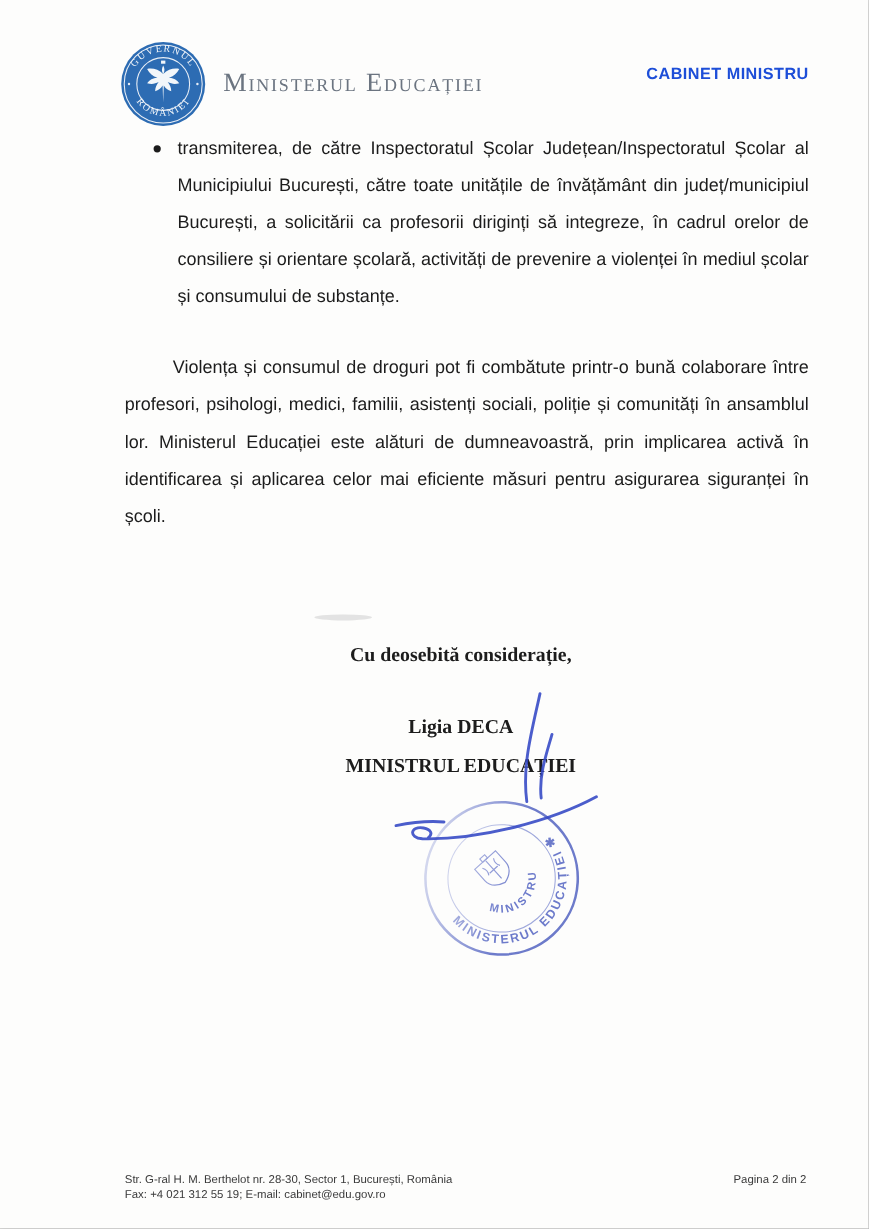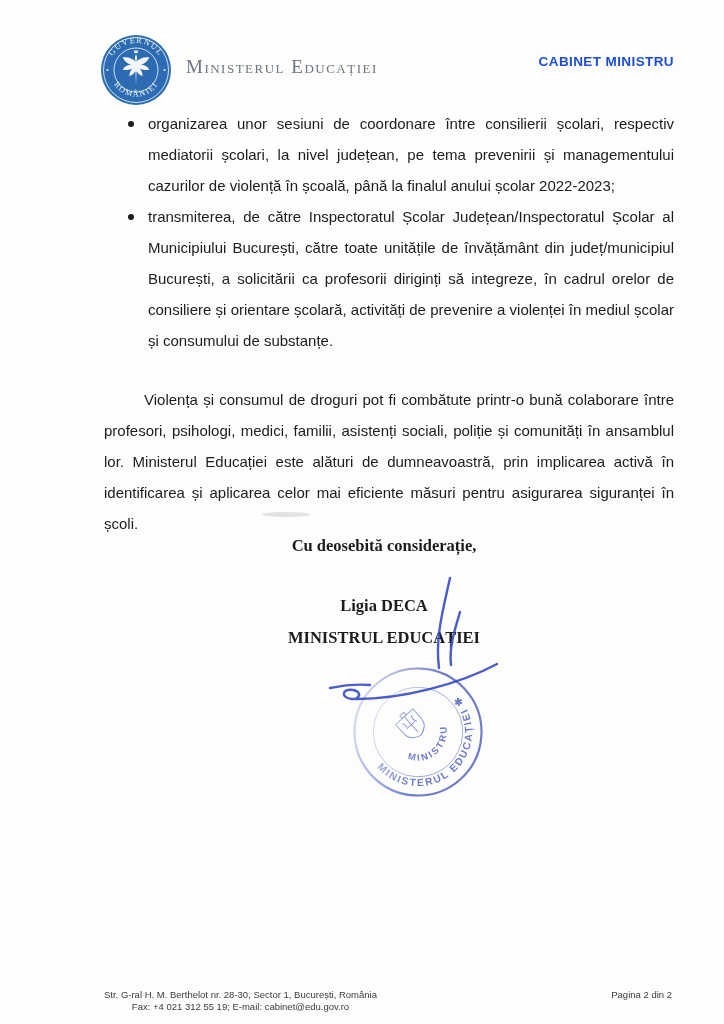--- a/index.html
+++ b/index.html
@@ -16,21 +16,21 @@
   
   .header{
     position:absolute;top:34px;left:100px;right:50px;
     display:flex;align-items:flex-start;
   }
   .gov-seal{width:72px;height:72px;flex:0 0 auto;}
   .ministry-name{
     font-family:"Liberation Serif",serif;
     font-variant:small-caps;
     letter-spacing:1.5px;
-    font-size:19px;
+    font-size:22px;
     color:#6b7480;
     margin-left:14px;
     margin-top:22px;
   }
   .cabinet-label{
     margin-left:auto;
     margin-top:20px;
     font-size:13.5px;
     font-weight:bold;
     letter-spacing:.4px;
@@ -64,23 +64,23 @@
   
   .stamp{
     position:absolute;left:342px;top:656px;width:152px;height:152px;
     opacity:.82;
     -webkit-mask-image:linear-gradient(105deg,rgba(0,0,0,.18) 10%,rgba(0,0,0,.95) 55%);
     mask-image:linear-gradient(105deg,rgba(0,0,0,.18) 10%,rgba(0,0,0,.95) 55%);
   }
   .signature-svg{position:absolute;left:300px;top:572px;width:240px;height:160px;}
   
   .footer{
-    position:absolute;left:104px;right:52px;bottom:11px;
+    position:absolute;left:104px;right:52px;bottom:22px;
     display:flex;justify-content:space-between;align-items:flex-start;
-    font-size:9.5px;line-height:12px;color:#3a3a3a;text-align:center;
+    font-size:9.5px;line-height:12px;color:#3a3a3a;
   }
   .footer .page-number{font-size:9.5px;color:#3a3a3a;}
   .smudge{
     position:absolute;left:262px;top:512px;width:48px;height:5px;
     background:#c9c9c9;border-radius:50%;opacity:.5;
   }
 </style>
 </head>
 <body>
 
@@ -107,21 +107,20 @@
         <rect x="34.2" y="16.5" width="3.6" height="2.6" fill="#f2f6fa"></rect>
         <path fill="#f2f6fa" d="M36 20.5c1.4 2.4 1.4 4.8 0 7.2 3.8-3.8 8.6-5.2 13.4-4.3-1.9 3.8-4.8 6.2-8.6 7.2 3.8.5 6.7 1.9 8.6 4.8-3.8 1-6.7.5-9.6-1 1.9 2.4 2.9 4.8 2.9 7.7-2.9-1-4.8-2.4-6.2-4.8L36 51.5l-.5-14.2c-1.4 2.4-3.3 3.8-6.2 4.8 0-2.9 1-5.3 2.9-7.7-2.9 1.5-5.8 2-9.6 1 1.9-2.9 4.8-4.3 8.6-4.8-3.8-1-6.7-3.4-8.6-7.2 4.8-.9 9.6.5 13.4 4.3-1.4-2.4-1.4-4.8 0-7.2z"></path>
       </g>
     </svg>
     <div class="ministry-name">Ministerul Educației</div>
     <div class="cabinet-label">CABINET MINISTRU</div>
   </div>
 
   <div class="body-content">
     <ul class="bullets">
-      <li>organizarea unor sesiuni de coordonare între consilierii școlari, respectiv mediatorii școlari, la nivel județean, pe tema prevenirii și managementului cazurilor de violență în școală, până la finalul anului școlar 2022-2023;</li>
       <li>transmiterea, de către Inspectoratul Școlar Județean/Inspectoratul Școlar al Municipiului București, către toate unitățile de învățământ din județ/municipiul București, a solicitării ca profesorii diriginți să integreze, în cadrul orelor de consiliere și orientare școlară, activități de prevenire a violenței în mediul școlar și consumului de substanțe.</li>
     </ul>
     <div class="paragraph">Violența și consumul de droguri pot fi combătute printr-o bună colaborare între profesori, psihologi, medici, familii, asistenți sociali, poliție și comunități în ansamblul lor. Ministerul Educației este alături de dumneavoastră, prin implicarea activă în identificarea și aplicarea celor mai eficiente măsuri pentru asigurarea siguranței în școli.</div>
   </div>
 
   <div class="smudge"></div>
 
   <div class="closing-block">
     <div class="closing-salutation">Cu deosebită considerație,</div>
     <div class="signatory">

